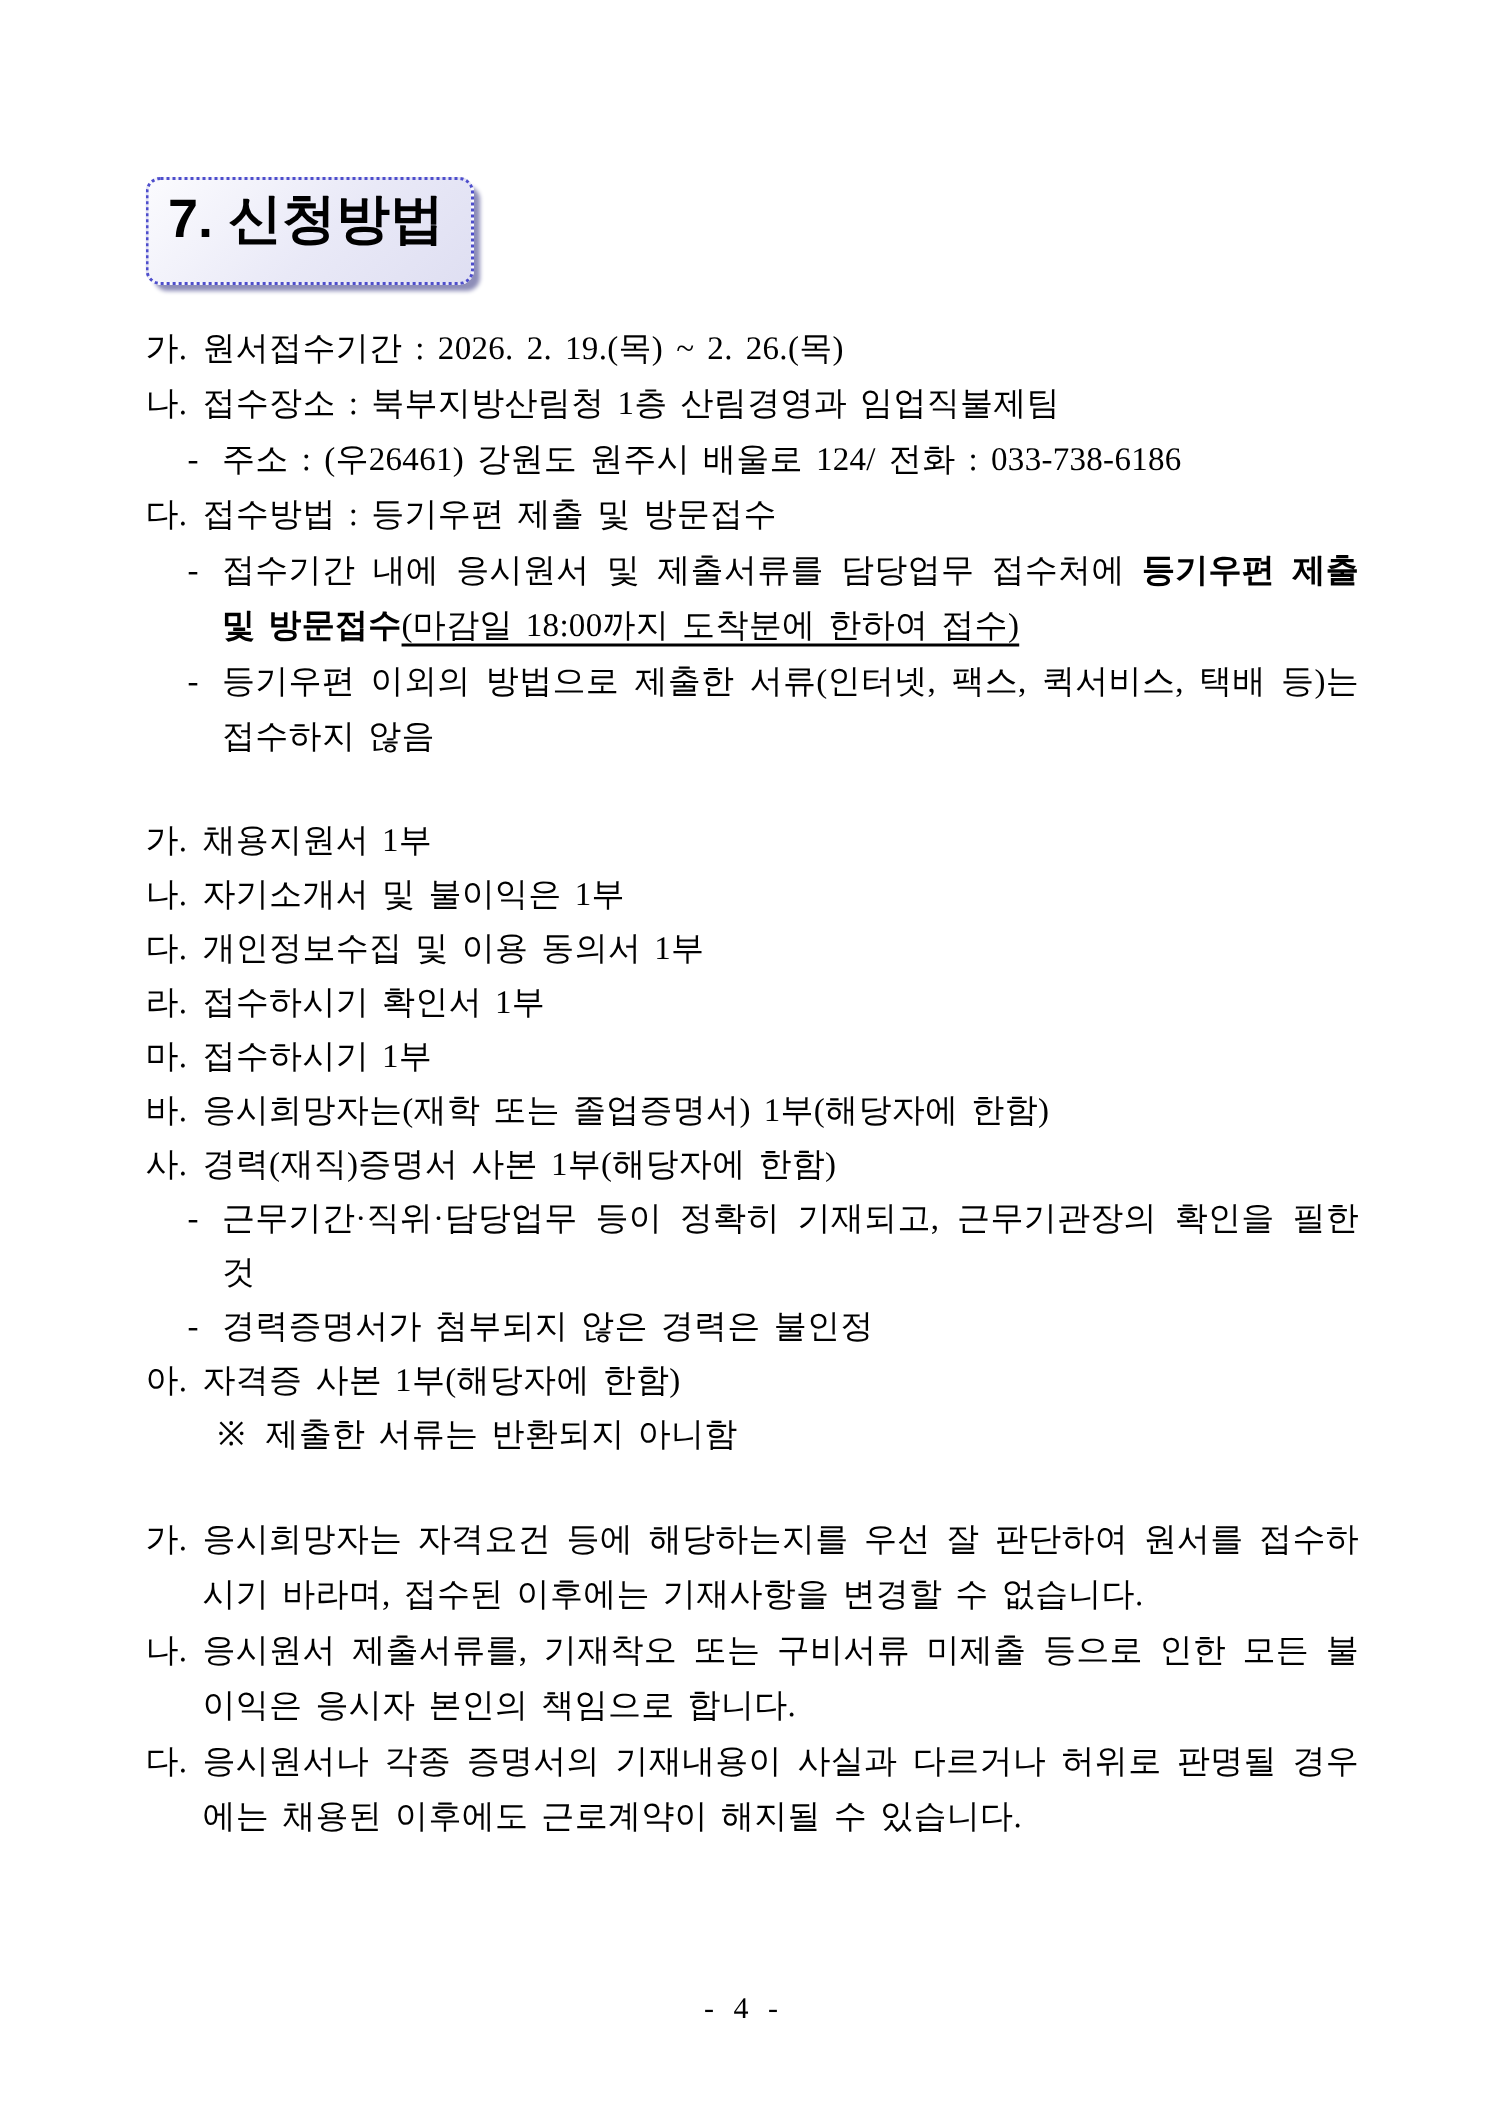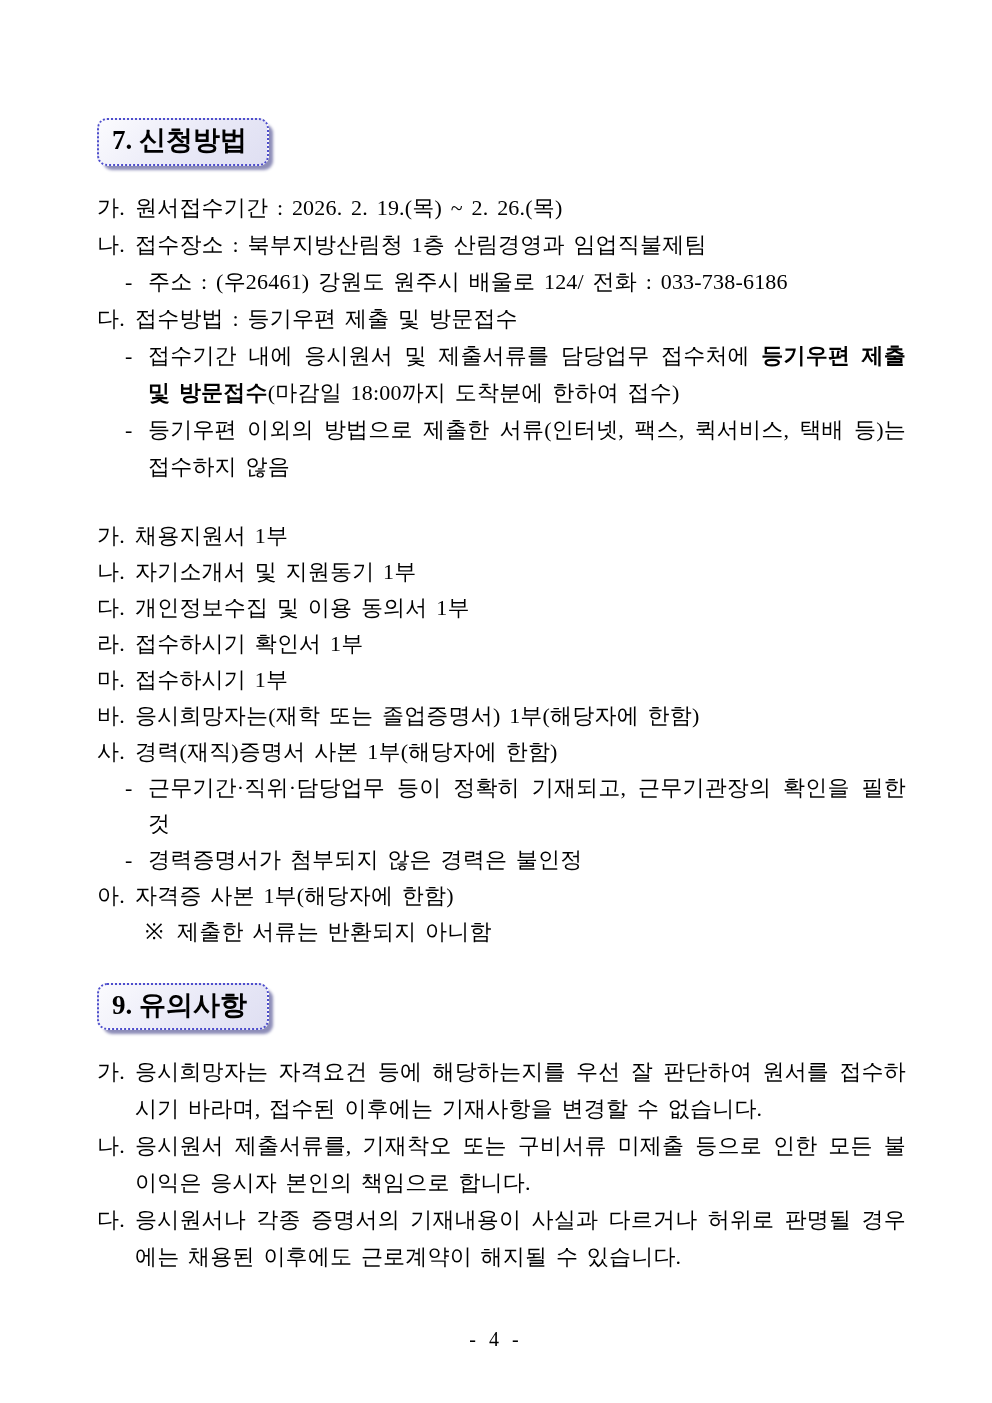--- a/index.html
+++ b/index.html
@@ -25,25 +25,25 @@
   .sec {
     margin-bottom: 33px;
   }
   .sec-title {
     display: inline-block;
     box-sizing: border-box;
     min-width: 172px;
     background: linear-gradient(135deg, #fbfbfe 0%, #e9e9f7 55%, #dfdff2 100%);
     border: 2px dotted #4d4dcc;
     border-radius: 10px;
-    padding: 6px 18px 8px 13px;
+    padding: 6px 18px 22px 13px;
     margin: 0 0 23px 0;
-    font-family: Liberation Serif, serif;
+    font-family: Liberation Sans, sans-serif;
     font-weight: 700;
-    font-size: 27px;
+    font-size: 36px;
     line-height: 1.1;
     color: #000000;
     box-shadow: 5px 5px 3px -1px #8d8db8;
   }
   .li {
     display: flex;
     margin: 0;
     font-size: 22px;
     line-height: 37px;
     letter-spacing: 0.2px;
@@ -66,20 +66,21 @@
   }
   .li .tx {
     flex: 1;
     text-align: justify;
     word-spacing: 3px;
   }
   .li .tx .b {
     font-weight: 700;
   }
   .li .tx .ul {
+    text-decoration: underline;
     text-underline-offset: 5px;
     text-decoration-thickness: 1.5px;
   }
   .s8 .li { line-height: 36px; }
   .footer {
     position: absolute;
     left: 0;
     right: 0;
     bottom: 52px;
     text-align: center;
@@ -123,21 +124,21 @@
   </section>
 
   <section class="sec s8">
 
     <p class="li">
       <span class="mk">가.</span>
       <span class="tx">채용지원서 1부</span>
     </p>
     <p class="li">
       <span class="mk">나.</span>
-      <span class="tx">자기소개서 및 지원동기 1부</span>
+      <span class="tx">자기소개서 및 불이익은 1부</span>
     </p>
     <p class="li">
       <span class="mk">다.</span>
       <span class="tx">개인정보수집 및 이용 동의서 1부</span>
     </p>
     <p class="li">
       <span class="mk">라.</span>
       <span class="tx">접수하시기 확인서 1부</span>
     </p>
     <p class="li">
@@ -164,21 +165,20 @@
       <span class="mk">아.</span>
       <span class="tx">자격증 사본 1부(해당자에 한함)</span>
     </p>
     <p class="li note">
       <span class="mk">※</span>
       <span class="tx">제출한 서류는 반환되지 아니함</span>
     </p>
   </section>
 
   <section class="sec s9">
-    <div class="sec-title">9. 유의사항</div>
 
     <p class="li">
       <span class="mk">가.</span>
       <span class="tx">응시희망자는 자격요건 등에 해당하는지를 우선 잘 판단하여 원서를 접수하시기 바라며, 접수된 이후에는 기재사항을 변경할 수 없습니다.</span>
     </p>
     <p class="li">
       <span class="mk">나.</span>
       <span class="tx">응시원서 제출서류를, 기재착오 또는 구비서류 미제출 등으로 인한 모든 불이익은 응시자 본인의 책임으로 합니다.</span>
     </p>
     <p class="li">

